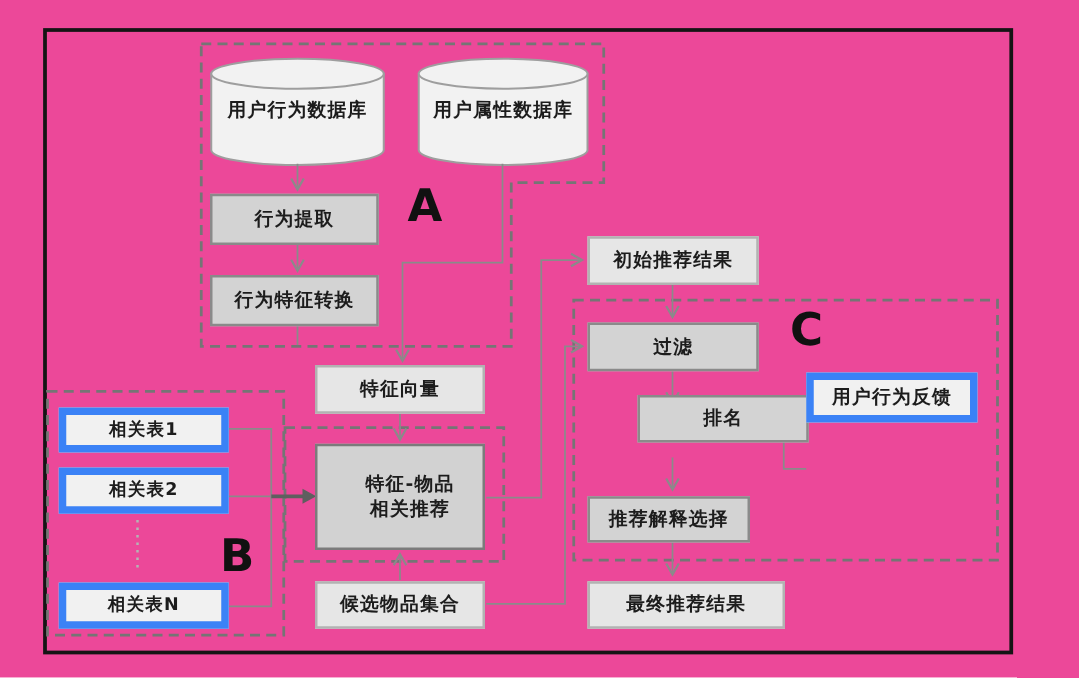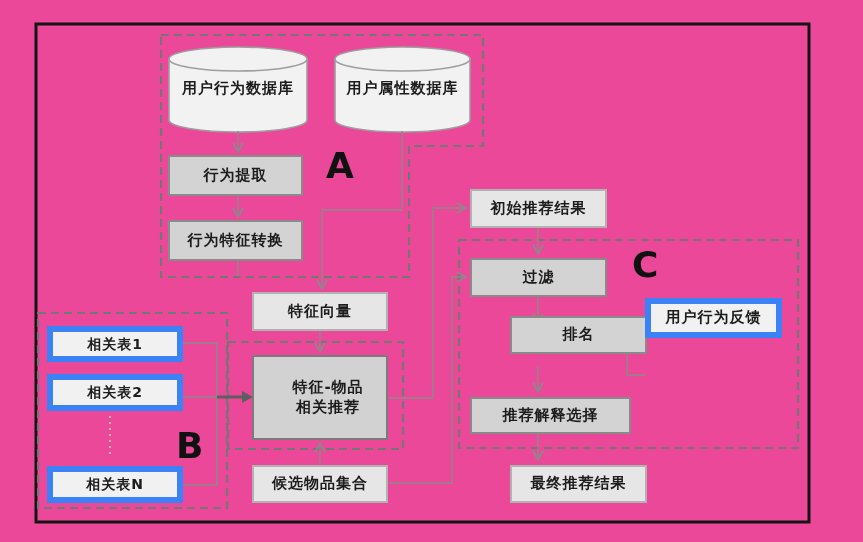--- a/index.html
+++ b/index.html
@@ -135,18 +135,18 @@
   </div>
   <div class="node box-mid" style="left:252px; top:465px; width:136px; height:38px;">候选物品集合</div>
 
   <div class="node box-light" style="left:47px; top:326px; width:136px; height:36px; font-size:14px;">相关表1</div>
   <div class="node box-light" style="left:47px; top:374px; width:136px; height:37px; font-size:14px;">相关表2</div>
   <div class="node box-light" style="left:47px; top:466px; width:136px; height:37px; font-size:14px;">相关表N</div>
 
   <div class="node box-mid" style="left:470px; top:189px; width:137px; height:39px;">初始推荐结果</div>
   <div class="node box-dark" style="left:470px; top:258px; width:137px; height:39px;">过滤</div>
   <div class="node box-dark" style="left:470px; top:316px; width:137px; height:38px;margin-left:40px;">排名</div>
-  <div class="node box-dark" style="left:470px; top:397px; width:161px; height:37px;">推荐解释选择</div>
-  <div class="node box-mid" style="left:470px; top:465px; width:137px; height:38px;margin-left:40px;">最终推荐结果</div>
+  <div class="node box-dark" style="left:470px; top:397px; width:130px; height:37px;">推荐解释选择</div>
+  <div class="node box-mid" style="left:470px; top:465px; width:158px; height:38px;">最终推荐结果</div>
 
   <div class="node box-light" style="left:645px; top:298px; width:137px; height:40px;">用户行为反馈</div>
 
 </div>
 
 </body></html>

